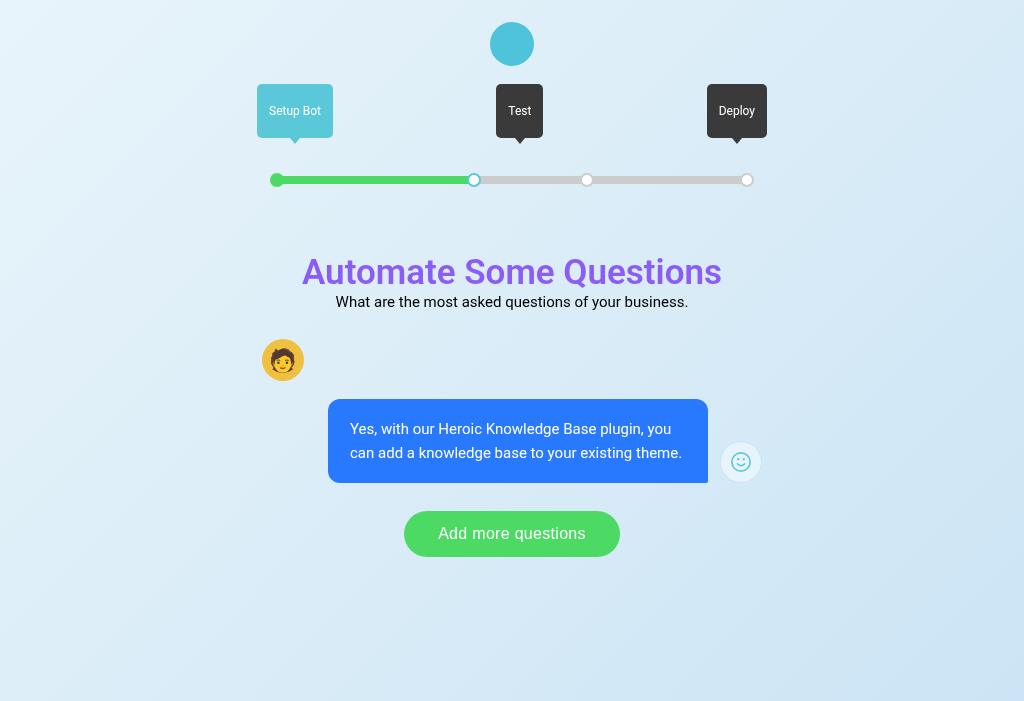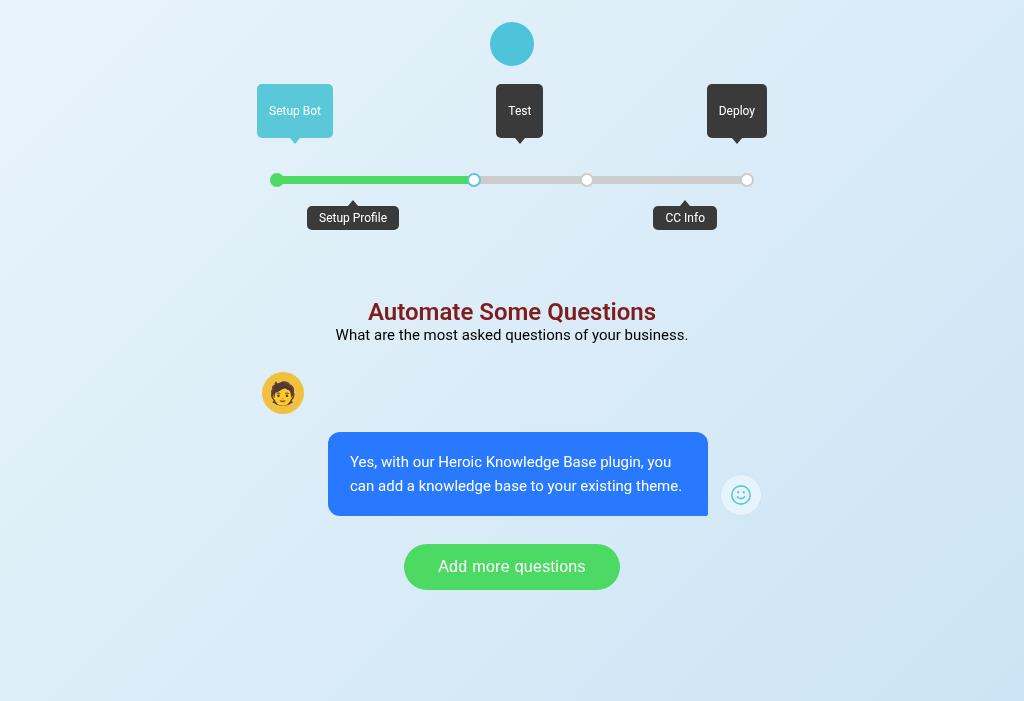--- a/index.html
+++ b/index.html
@@ -124,23 +124,23 @@
       background: #4cd964;
       border-color: #4cd964;
     }
     .track-dot.active {
       background: #fff;
       border-color: #5bc8d9;
     }
 
     
     .main-title {
-      font-size: 24px;
+      font-size: 35px;
       font-weight: 600;
-      color: #7f1d1d;
+      color: #8b5cf6;
       margin-top: 58px;
       text-align: center;
     }
     .main-subtitle {
       font-size: 15px;
       color: #000000;
       text-align: left;
     }
 
     
@@ -253,28 +253,20 @@
   <div class="progress-track">
     <div class="progress-track-bg"></div>
     <div class="progress-track-fill"></div>
 
     <div class="track-dot done" style="left:0%;"></div>
     <div class="track-dot active" style="left:42%;"></div>
     <div class="track-dot" style="left:66%;"></div>
     <div class="track-dot" style="left:100%;"></div>
   </div>
 
-  <div style="display:flex; justify-content:space-between; padding: 0 60px; margin-top: 22px;">
-    <div style="display:flex;flex-direction:column;align-items:center;">
-      <div class="step-tag-bottom">Setup Profile</div>
-    </div>
-    <div style="display:flex;flex-direction:column;align-items:center;">
-      <div class="step-tag-bottom">CC Info</div>
-    </div>
-  </div>
 </div>
 
 <h1 class="main-title">Automate Some Questions</h1>
 <p class="main-subtitle">What are the most asked questions of your business.</p>
 
 <div class="chat-area">
 
   <div class="user-message-row">
     <div class="user-avatar">🧑</div>
   </div>

